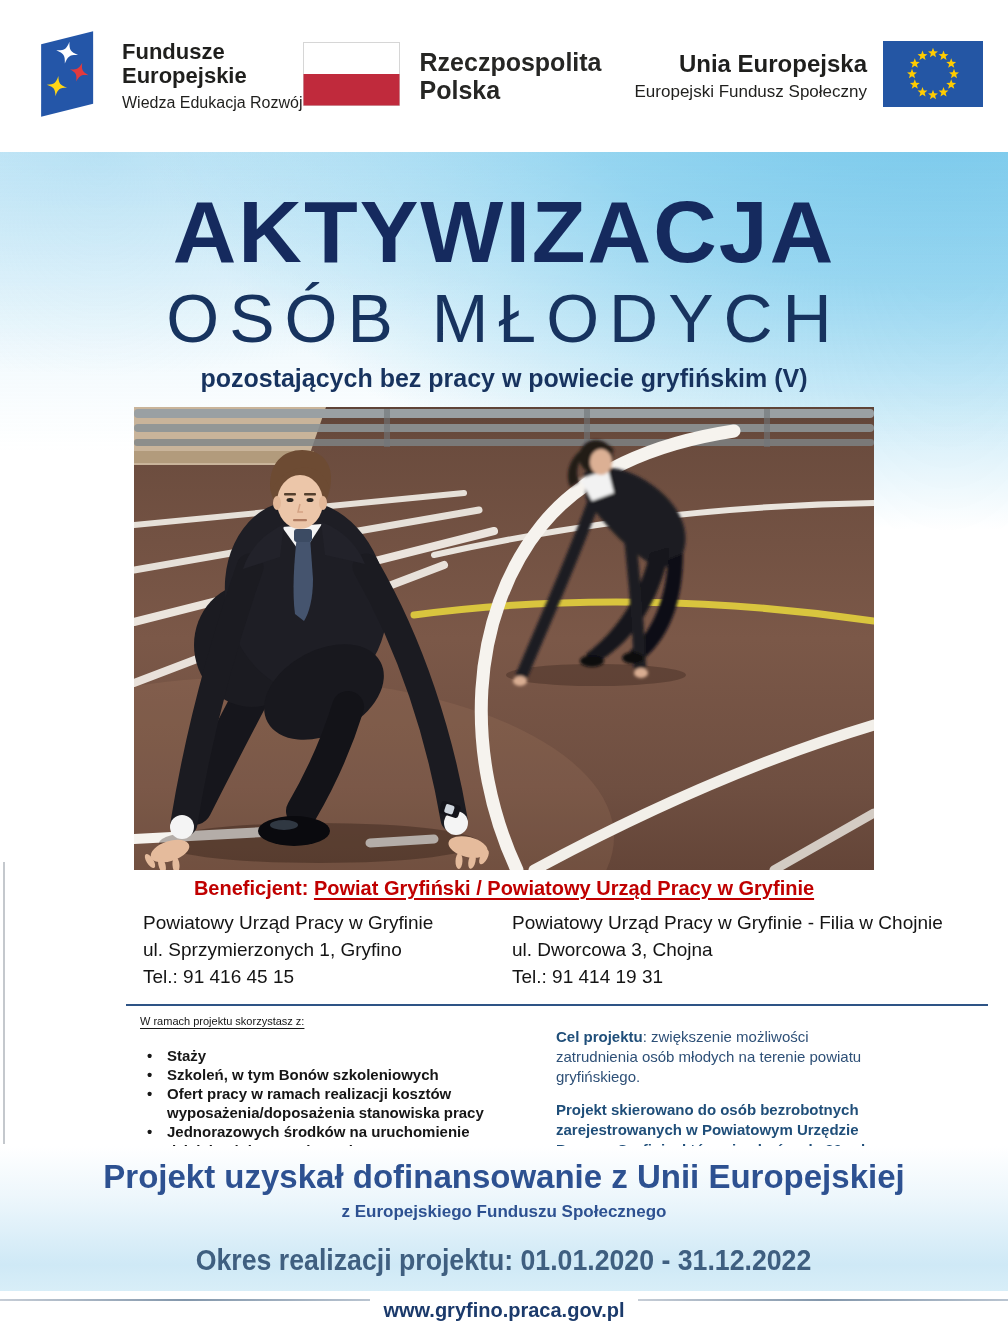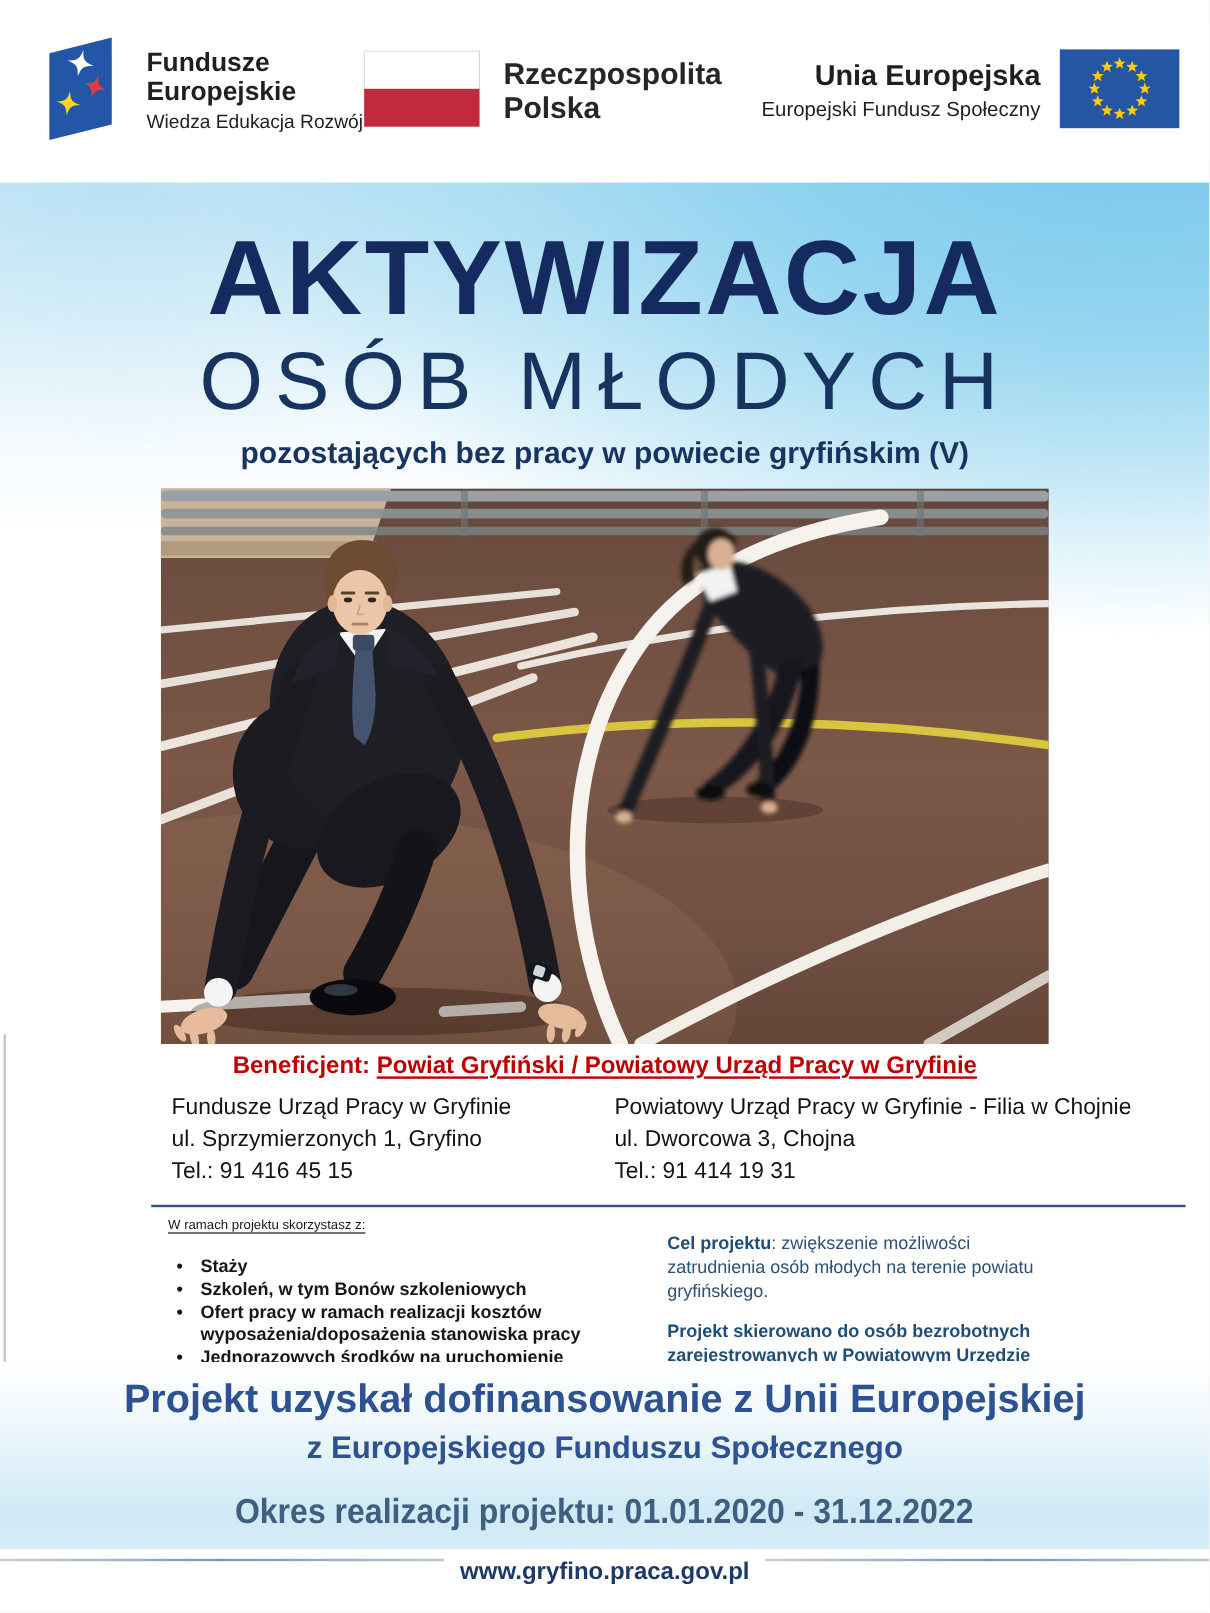--- a/index.html
+++ b/index.html
@@ -57,21 +57,21 @@
   .col-details p{margin:12px 0 13px 0;}
   .p-goal{color:#2e5077;}
   .goal-label{font-weight:700;color:#1f4e79;}
   .p-target{font-weight:700;color:#1f4e79;}
   .p-recipients{color:#44546a;}
   
   .bottom{position:absolute;left:0;right:0;bottom:0;}
   .funding-band{text-align:center;padding:12px 0 14px;
     background:linear-gradient(180deg,#ffffff 0%,#eef7fc 34%,#cfe9f6 82%,#d8eef8 100%);}
   .funding-line1{font-size:33px;font-weight:700;color:#2d5191;}
-  .funding-line2{font-size:26px;font-weight:700;color:#2d5191;margin-top:6px;}
+  .funding-line2{font-size:17px;font-weight:700;color:#2d5191;margin-top:6px;}
   .period-line{margin-top:22px;}
   .period-text{display:inline-block;font-size:29px;font-weight:700;color:#3f5f80;
                transform:scaleX(.92);letter-spacing:0;}
   .www-strip{display:flex;background:#fff;padding:8px 0 7px;}
   .www-line{flex:1;height:2px;background:linear-gradient(90deg,#c6cdd6,#8397ab,#b9c4d0);}
   .www-text{margin:0 13px;font-size:20px;font-weight:700;color:#1b3a6b;}
   .bottom-pad{height:15px;background:#fff;}
   .edge-artifact{position:absolute;left:3px;top:862px;width:2px;height:282px;background:#c4c8cd;}
 </style>
 </head>
@@ -250,21 +250,21 @@
     </div>
 
     <div class="beneficiary">
       <span class="ben-label">Beneficjent:</span>
       <span> </span>
       <span class="ben-value">Powiat Gryfiński / Powiatowy Urząd Pracy w Gryfinie</span>
     </div>
 
     <div class="contacts">
       <div class="contact-card">
-        <div>Fundusze Urząd Pracy w Gryfinie</div>
+        <div>Powiatowy Urząd Pracy w Gryfinie</div>
         <div>ul. Sprzymierzonych 1, Gryfino</div>
         <div>Tel.: 91 416 45 15</div>
       </div>
       <div class="contact-card second">
         <div>Powiatowy Urząd Pracy w Gryfinie - Filia w Chojnie</div>
         <div>ul. Dworcowa 3, Chojna</div>
         <div>Tel.: 91 414 19 31</div>
       </div>
     </div>
 

